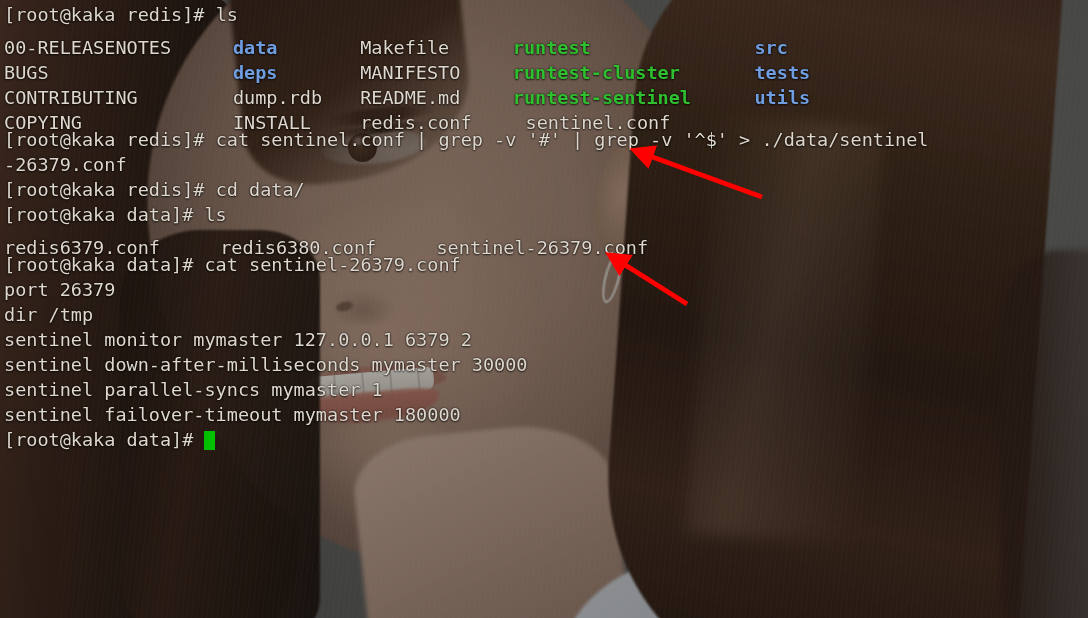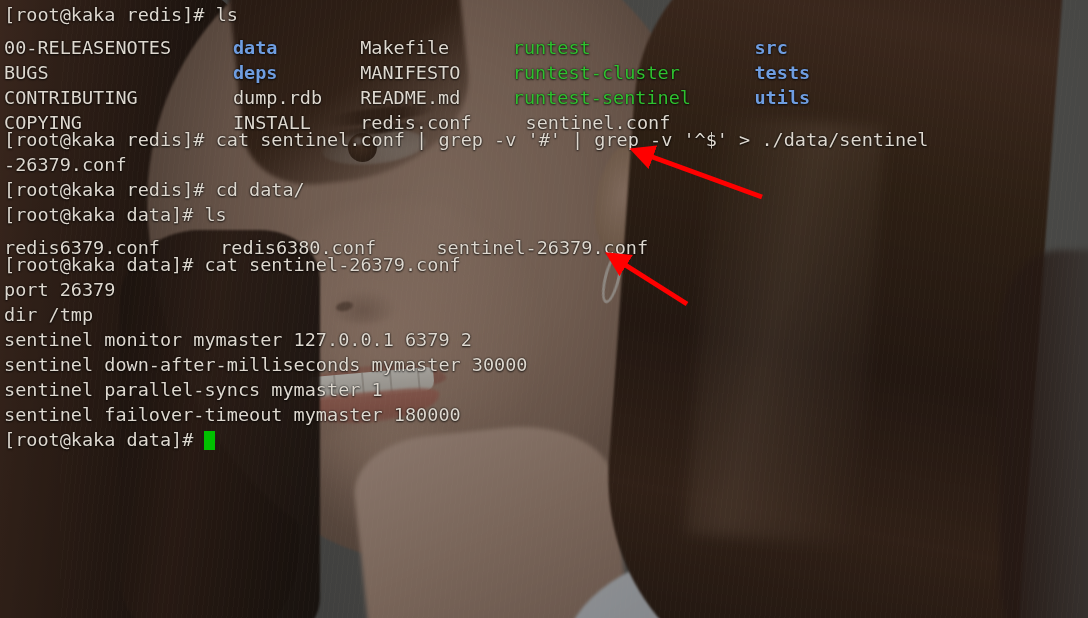--- a/index.html
+++ b/index.html
@@ -276,21 +276,21 @@
     font-size: 18.5px;
     line-height: 25px;
     letter-spacing: 0px;
     white-space: pre;
     color: #ded8cf;
     text-shadow: 0 0 2px rgba(0,0,0,0.85), 0 1px 2px rgba(0,0,0,0.6);
   }
   .row { height: 25px; }
   .c-default { color: #ded8cf; }
   .c-dir { color: #6f9de0; font-weight: bold; }
-  .c-exec { color: #2fc02f; font-weight: normal; }
+  .c-exec { color: #2fc02f; font-weight: bold; }
   .cursor {
     display: inline-block;
     width: 11px; height: 19px;
     background: #00c000;
     vertical-align: -4px;
   }
 
   
   .lsgrid { position: relative; height: 25px; }
   .lscell { position: absolute; top: 8px; }

